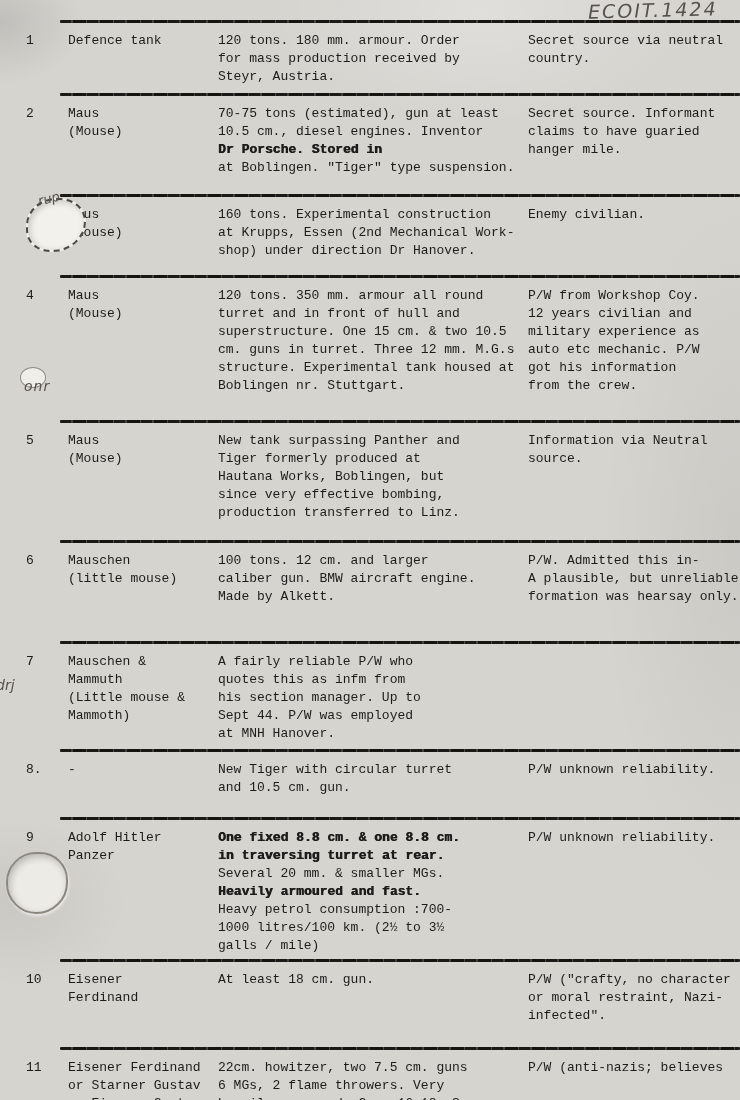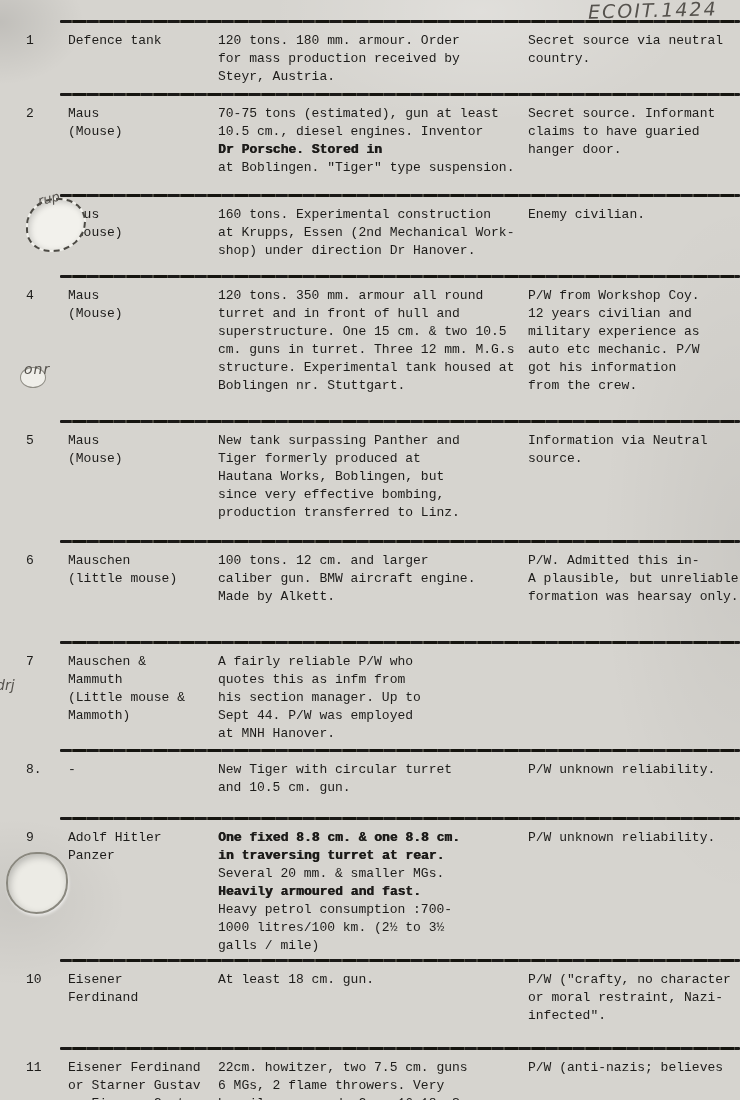--- a/index.html
+++ b/index.html
@@ -19,21 +19,21 @@
   }
   .handwriting{
     position:absolute;color:#55524d;
     font-family:"DejaVu Sans",sans-serif;font-style:italic;
   }
   .header-ref{
     top:1px;left:588px;font-size:19px;letter-spacing:2px;
     transform:rotate(-1.5deg);
   }
   .note-rup{top:190px;left:38px;font-size:13px;transform:rotate(-14deg);z-index:3;}
-  .note-onr{top:360px;left:24px;font-size:14px;letter-spacing:1px;z-index:3;}
+  .note-onr{top:377px;left:24px;font-size:14px;letter-spacing:1px;z-index:3;}
   .note-drj{top:676px;left:-4px;font-size:14px;z-index:3;}
   .hole{position:absolute;z-index:2;}
   .hole-1{
     top:198px;left:26px;width:56px;height:50px;
     background:#f2f1ec;border:2px dashed #4c4a44;
     border-radius:54% 46% 60% 42%;
     box-shadow:inset 2px 2px 6px rgba(0,0,0,0.18);
   }
   .hole-2{
     top:367px;left:20px;width:24px;height:19px;
@@ -118,21 +118,21 @@
           </div>
         <div class="cell desc">
             <div class="ln">70-75 tons (estimated), gun at least</div>
             <div class="ln">10.5 cm., diesel engines. Inventor</div>
             <div class="ln b">Dr Porsche. Stored in</div>
             <div class="ln">at Boblingen. "Tiger" type suspension.</div>
           </div>
         <div class="cell src">
             <div class="ln">Secret source. Informant</div>
             <div class="ln">claims to have guaried</div>
-            <div class="ln">hanger door.</div>
+            <div class="ln">hanger mile.</div>
           </div>
       </div>
     </div>
 
     <div>
       <div class="divider"></div>
       <div class="row r3">
         <div class="cell num">
             <div class="ln"></div>
           </div>

